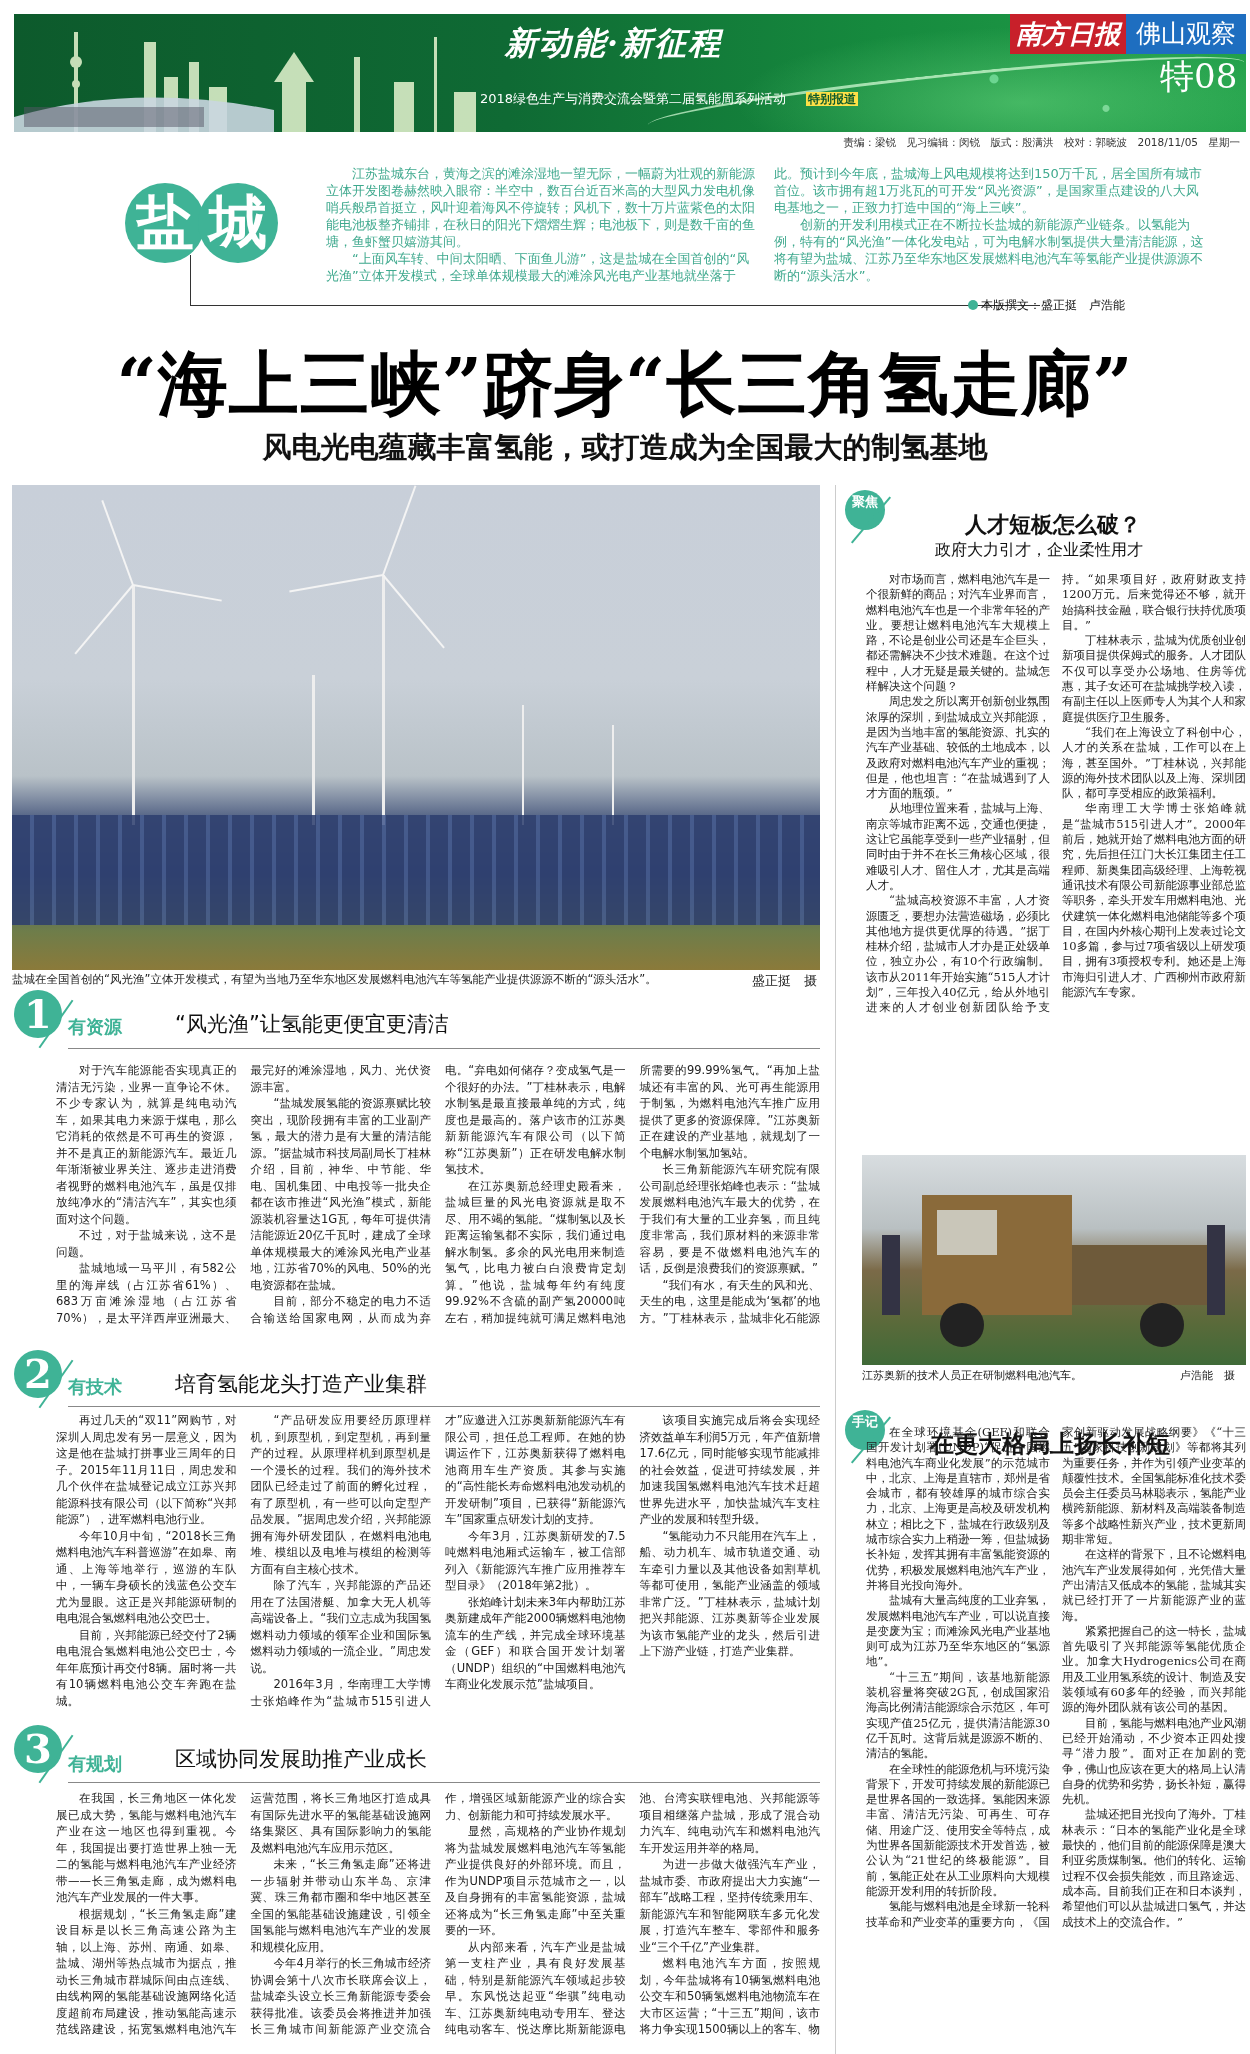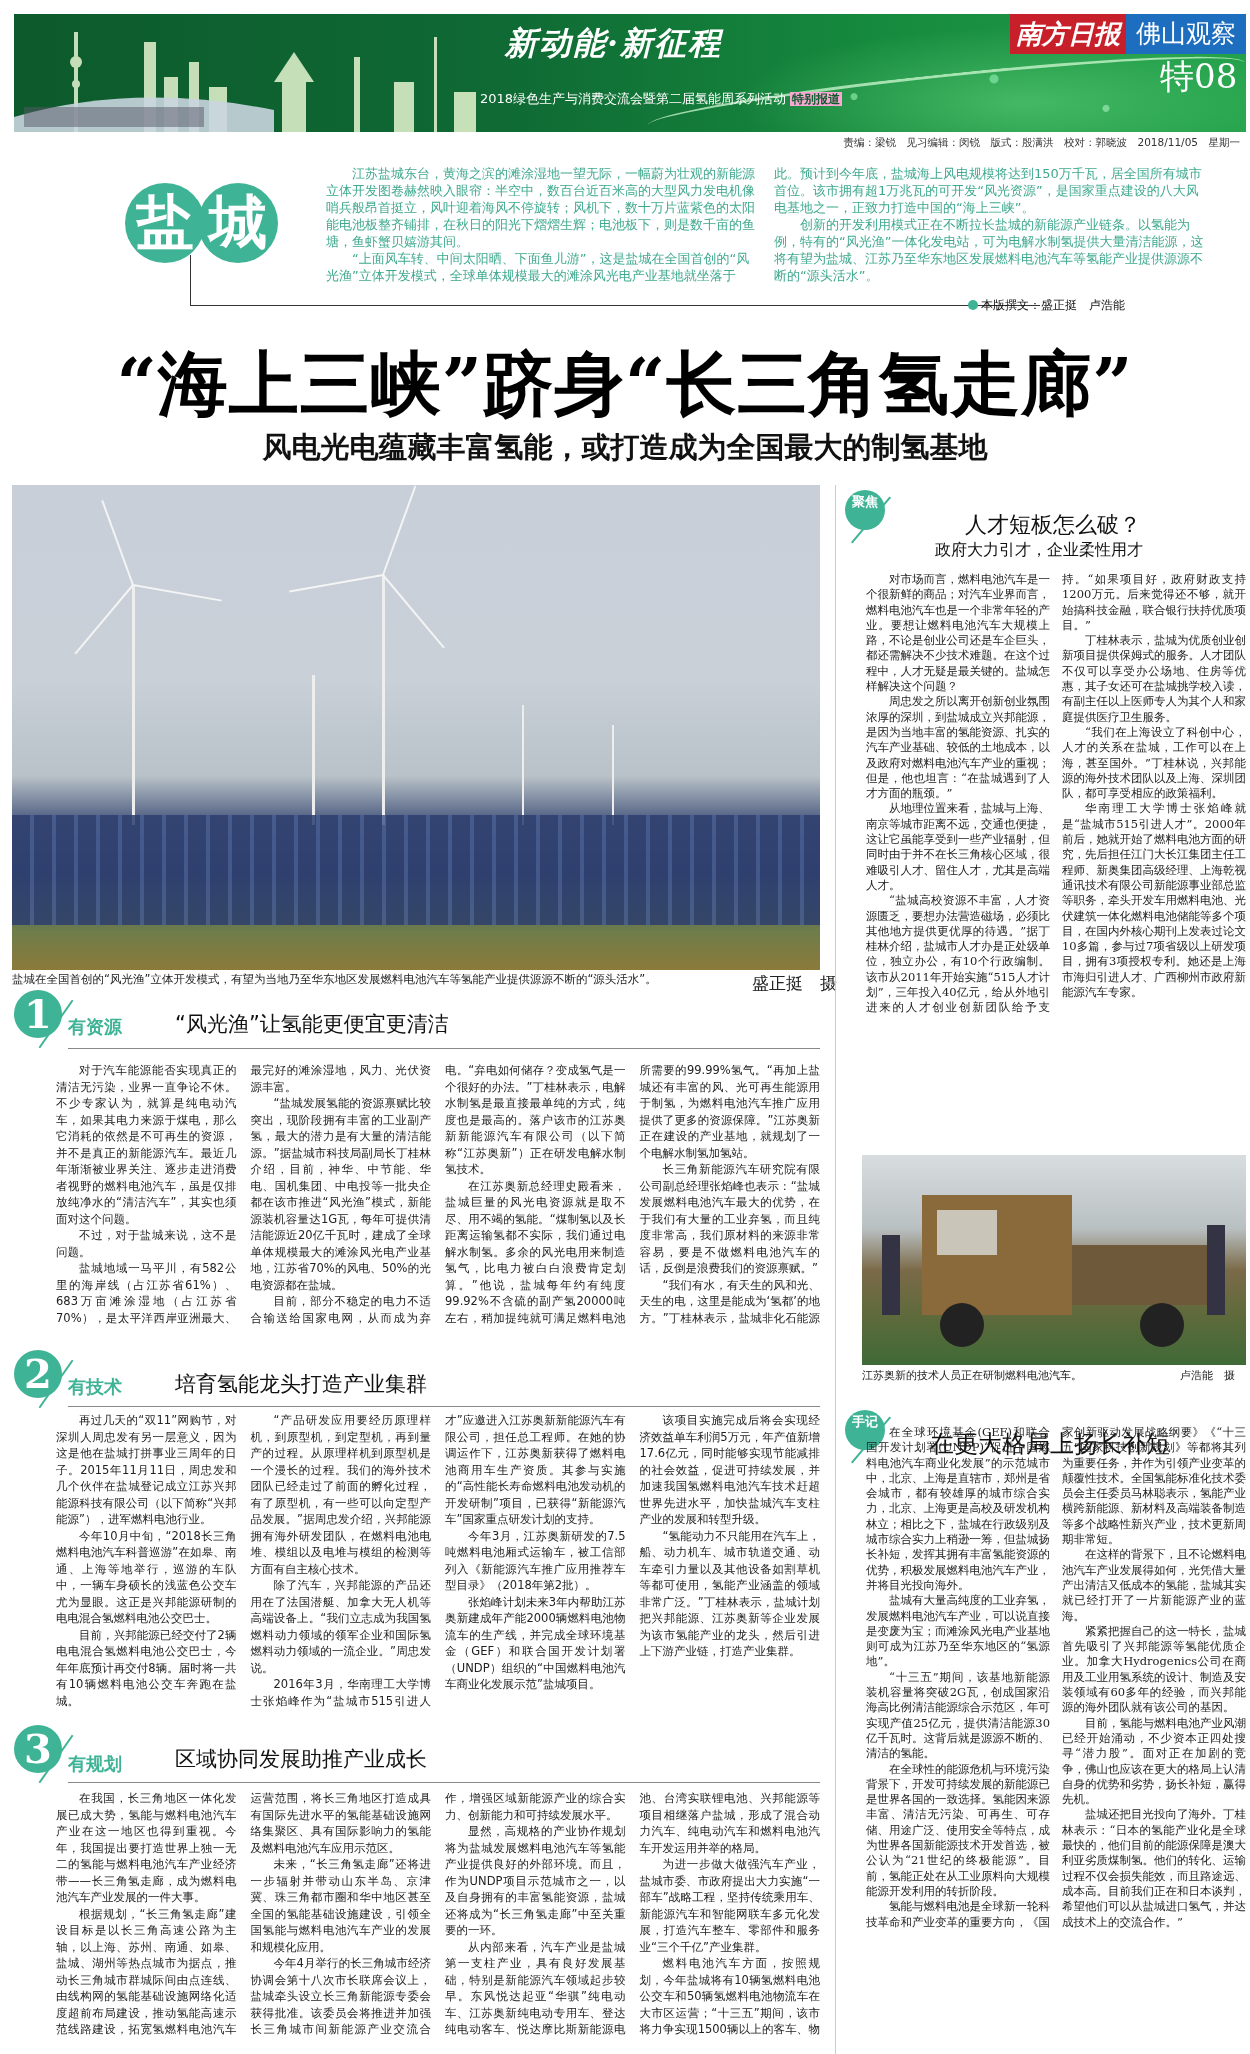--- a/index.html
+++ b/index.html
@@ -5,21 +5,21 @@
 *{box-sizing:border-box;margin:0;padding:0}
 body{width:1250px;height:2054px;background:#fff;font-family:"DejaVu Sans",sans-serif;color:#222;position:relative;overflow:hidden}
 .abs{position:absolute}
 
 #banner{left:14px;top:14px;width:1232px;height:118px;background:linear-gradient(90deg,#0d5a2c 0%,#0f6a34 40%,#168a3e 70%,#22a04a 100%);overflow:hidden}
 #banner .sky{position:absolute;left:0;bottom:0;width:520px;height:110px}
 #banner .bubbles{position:absolute;right:0;top:0;width:560px;height:118px;background:radial-gradient(circle at 30% 70%,rgba(160,255,180,.55) 0 3px,transparent 4px),radial-gradient(circle at 55% 55%,rgba(160,255,200,.5) 0 4px,transparent 5px),radial-gradient(circle at 75% 80%,rgba(190,255,210,.5) 0 3px,transparent 4px),radial-gradient(ellipse at 60% 75%,rgba(120,230,140,.45),transparent 60%)}
 #banner .swoosh{position:absolute;right:0;top:60px;width:600px;height:40px;border-radius:50%;border-top:3px solid rgba(220,255,220,.7);transform:rotate(-6deg)}
 #slogan{left:505px;top:22px;width:300px;font-family:"DejaVu Serif",serif;font-style:italic;font-size:32px;font-weight:bold;color:#fff;letter-spacing:2px}
 #subtitle{left:480px;top:90px;font-size:13px;color:#fff;white-space:nowrap}
-#special-tag{background:#f9a8d4;color:#0d5a2c;font-weight:bold;padding:0 2px;font-size:12px;margin-left:4px}
+#special-tag{background:#fde047;color:#0d5a2c;font-weight:bold;padding:0 2px;font-size:12px;margin-left:20px}
 #paper-logo{left:1010px;top:14px;width:116px;height:40px;background:#c8202a;color:#fff;font-family:"DejaVu Serif",serif;font-size:26px;font-weight:bold;font-style:italic;text-align:center;line-height:40px}
 #edition-name{left:1126px;top:14px;width:120px;height:40px;background:#1e6ec0;color:#fff;font-size:25px;text-align:center;line-height:40px}
 #page-num{left:1160px;top:54px;font-size:34px;color:#fff;font-family:"DejaVu Serif",serif}
 #credits{right:10px;top:136px;font-size:10.5px;color:#333;white-space:nowrap}
 
 .circ{width:80px;height:80px;border-radius:50%;background:#3fb396;color:#fff;font-family:"DejaVu Serif",serif;font-weight:bold;font-size:58px;text-align:center;line-height:78px}
 #intro-box{left:326px;top:165px;width:880px;column-count:2;column-gap:16px;font-size:13px;line-height:17px;color:#3fa98e;height:140px}
 #intro-box p{text-indent:2em}
 #intro-line{left:190px;top:305px;width:850px;border-top:1px solid #333}
 #intro-vline{left:190px;top:255px;height:50px;border-left:1px solid #333}
@@ -27,34 +27,34 @@
 #byline .dot{display:inline-block;width:10px;height:10px;border-radius:50%;background:#3fb396;margin-right:3px;vertical-align:-1px}
 
 #headline{left:0;top:338px;width:1250px;text-align:center;font-family:"DejaVu Serif",serif;font-weight:bold;font-size:70px;letter-spacing:1px;color:#000}
 #subhead{left:0;top:428px;width:1250px;text-align:center;font-family:"DejaVu Serif",serif;font-weight:bold;font-size:29px;color:#111}
 
 #main-photo{left:12px;top:485px;width:808px;height:485px;background:linear-gradient(180deg,#c8cfd9 0%,#c9d0d8 40%,#b9c2c8 60%,#5b6a8a 68%,#3d4f7b 80%,#6e7d4a 92%,#8b7a3a 100%);overflow:hidden}
 .turbine{position:absolute;width:3px;background:#eee}
 .blade{position:absolute;width:2px;background:#f4f4f4;transform-origin:top center}
 #panels{position:absolute;left:0;top:330px;width:808px;height:110px;background:repeating-linear-gradient(90deg,#2d3e6e 0 18px,#445a8e 18px 22px),#2d3e6e;opacity:.85}
 #photo-caption{left:12px;top:972px;font-size:11.5px;color:#222;white-space:nowrap}
-#photo-credit{left:752px;top:972px;font-size:17px;color:#222}
+#photo-credit{left:752px;top:972px;font-size:13px;color:#222}
 
 .sec-num{width:48px;height:48px;border-radius:50%;background:#3fb396;color:#fff;font-family:"DejaVu Serif",serif;font-size:40px;font-weight:bold;text-align:center;line-height:48px}
 .sec-slash{width:2px;height:58px;background:#3fb396;transform:rotate(35deg)}
 .sec-tag{font-size:18px;font-weight:bold;color:#3fb396}
 .sec-title{font-size:21px;color:#111}
 .sec-rule{border-top:1px solid #888}
 .cols{font-size:11.5px;line-height:16.5px;column-count:4;column-gap:14px;text-align:justify;color:#222;overflow:hidden}
 .cols p{text-indent:2em}
 
 #right-col{left:835px;top:485px;width:415px;height:1569px;border-left:1px solid #ccc}
 .badge{width:40px;height:40px;border-radius:50%;background:#3fb396;color:#fff;font-size:13px;line-height:14px;text-align:center;padding-top:5px;font-weight:bold}
 .badge-slash{width:2px;height:60px;background:#3fb396;transform:rotate(40deg)}
-.side-title{font-family:"DejaVu Serif",serif;font-weight:normal;color:#111}
+.side-title{font-family:"DejaVu Serif",serif;font-weight:bold;color:#111}
 .side-cols{font-family:"DejaVu Serif",serif;font-size:11.5px;line-height:15.3px;column-count:2;column-gap:12px;text-align:justify;color:#222;overflow:hidden}
 .side-cols p{text-indent:2em}
 #car-photo{left:862px;top:1155px;width:384px;height:210px;background:linear-gradient(180deg,#d8dde0 0%,#b9c0c2 35%,#7b6a48 55%,#5a6a3a 80%,#3f6a38 100%);overflow:hidden}
 #car-caption{left:862px;top:1368px;font-size:11px;color:#222}
 #car-credit{left:1180px;top:1368px;font-size:11px;color:#222}
 </style>
 </head>
 <body>
 
 <div id="banner" class="abs">

